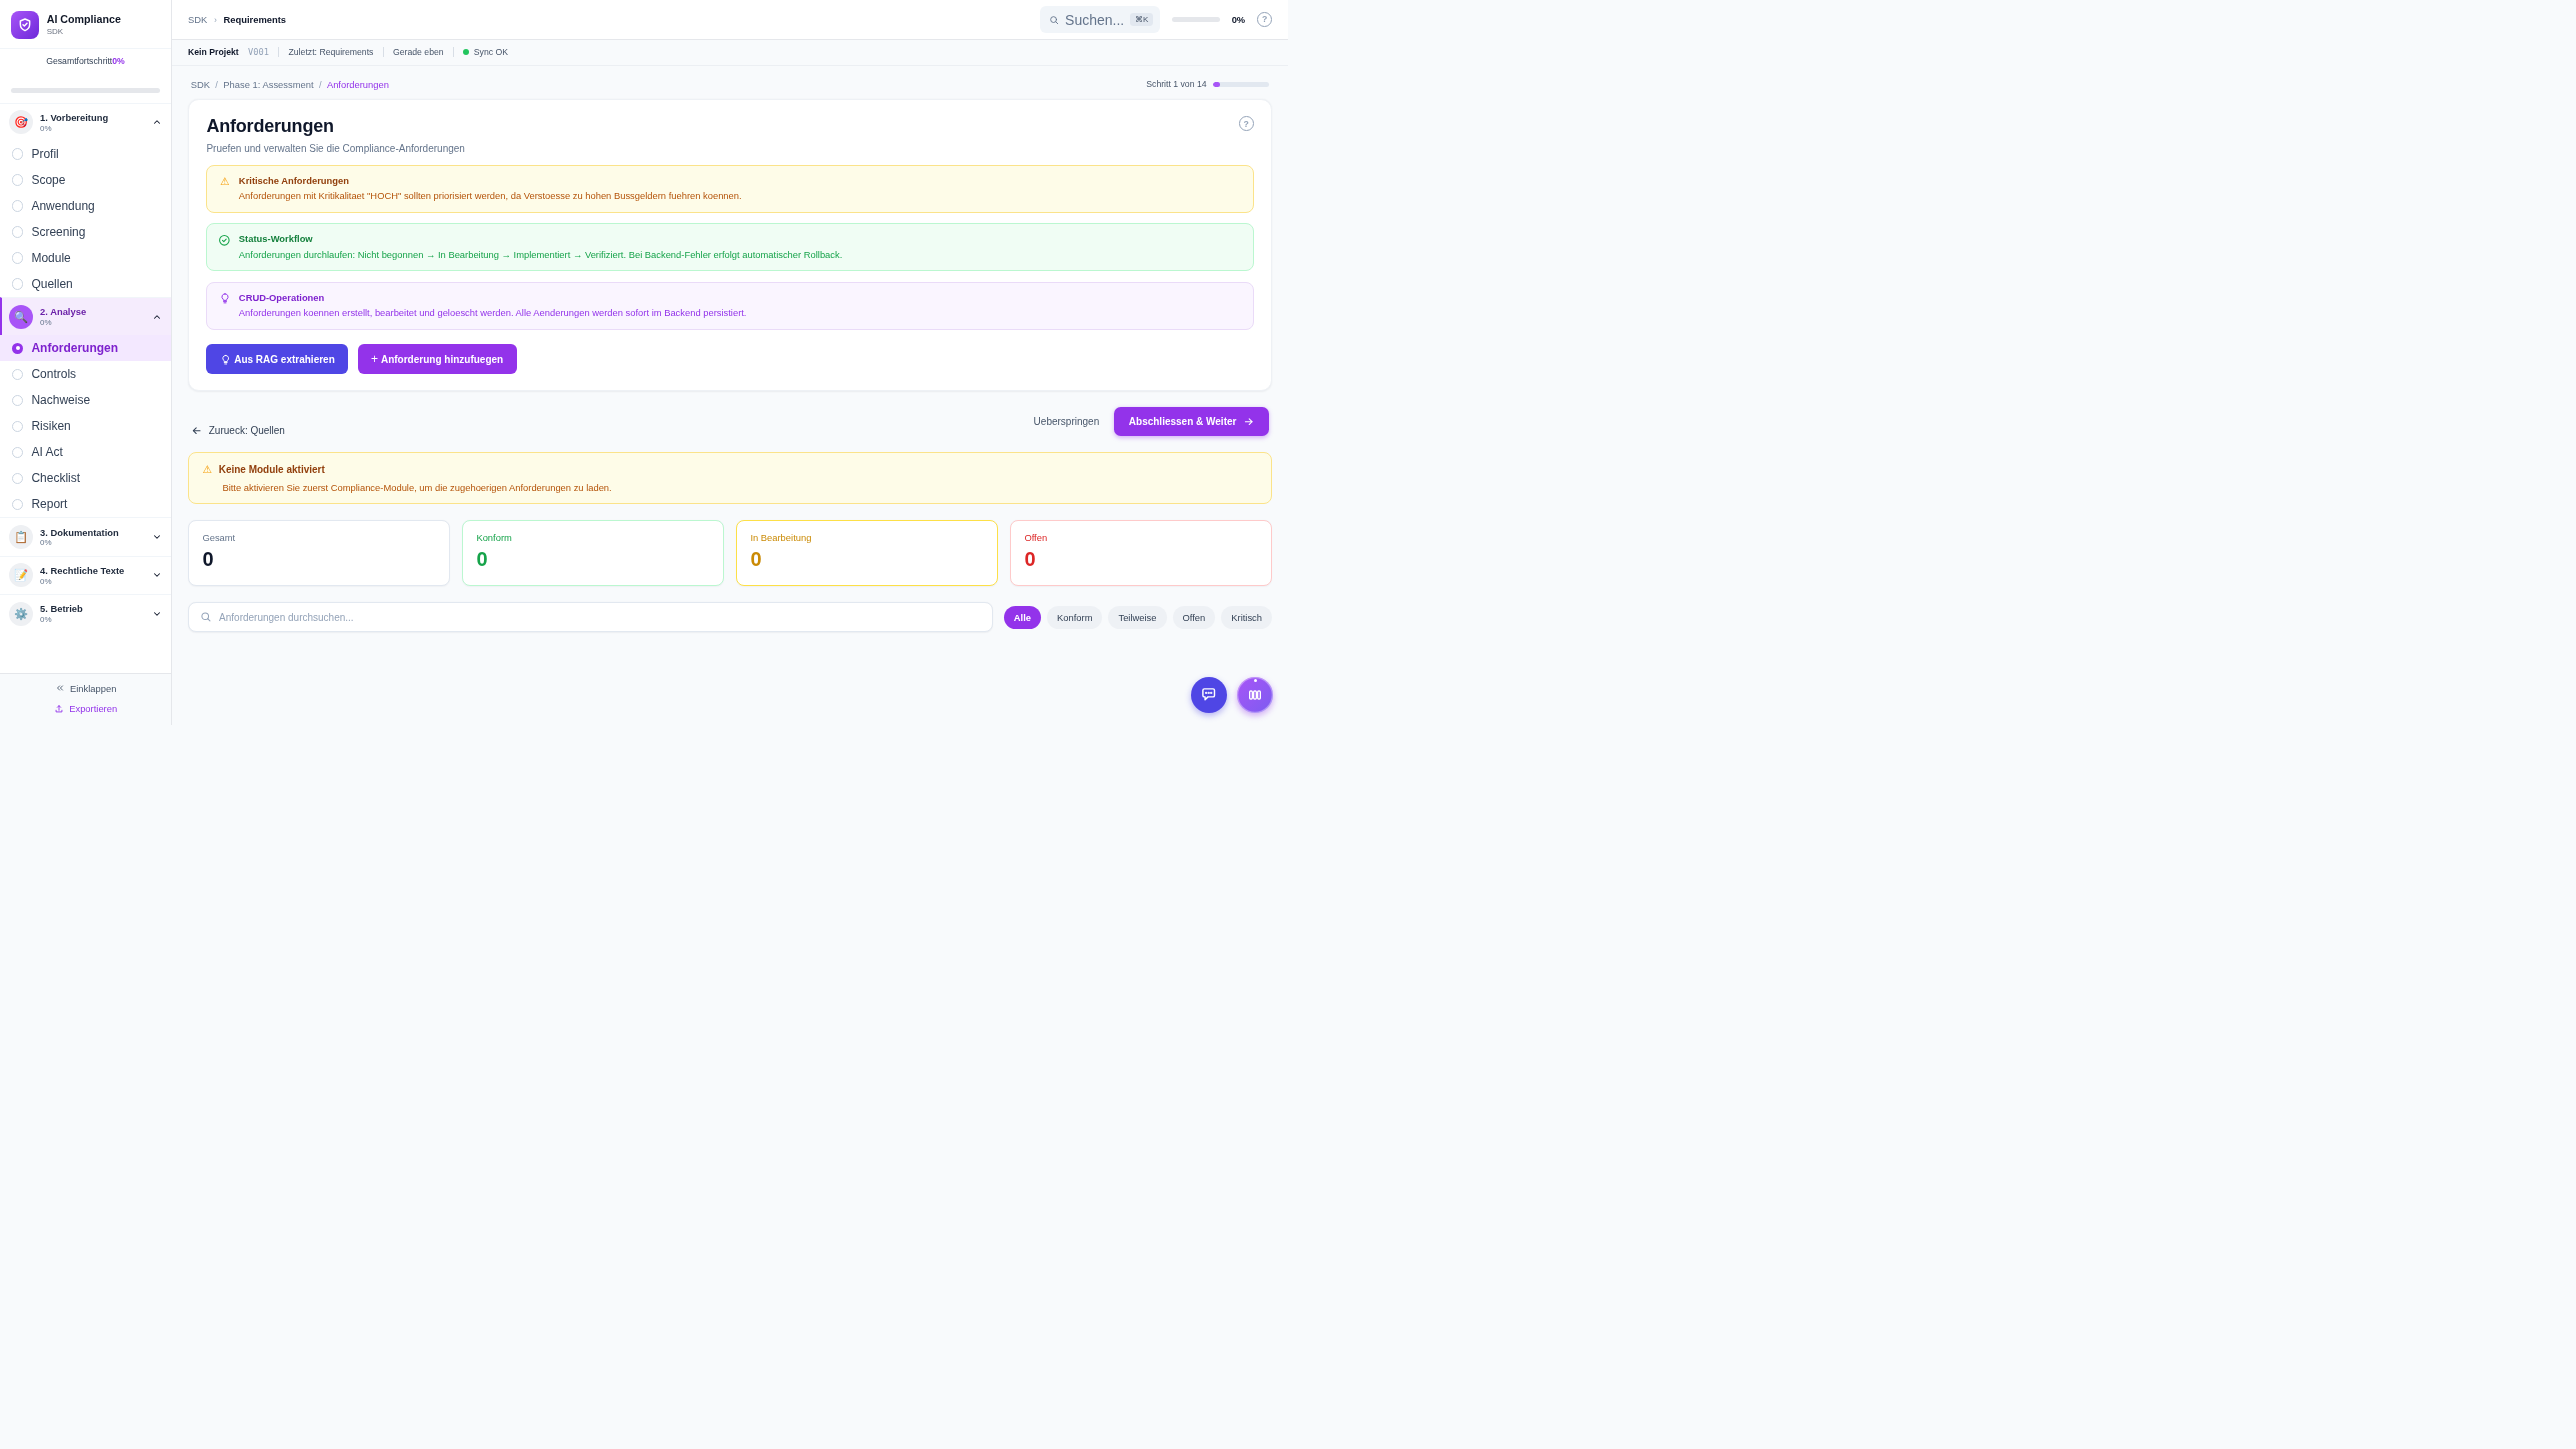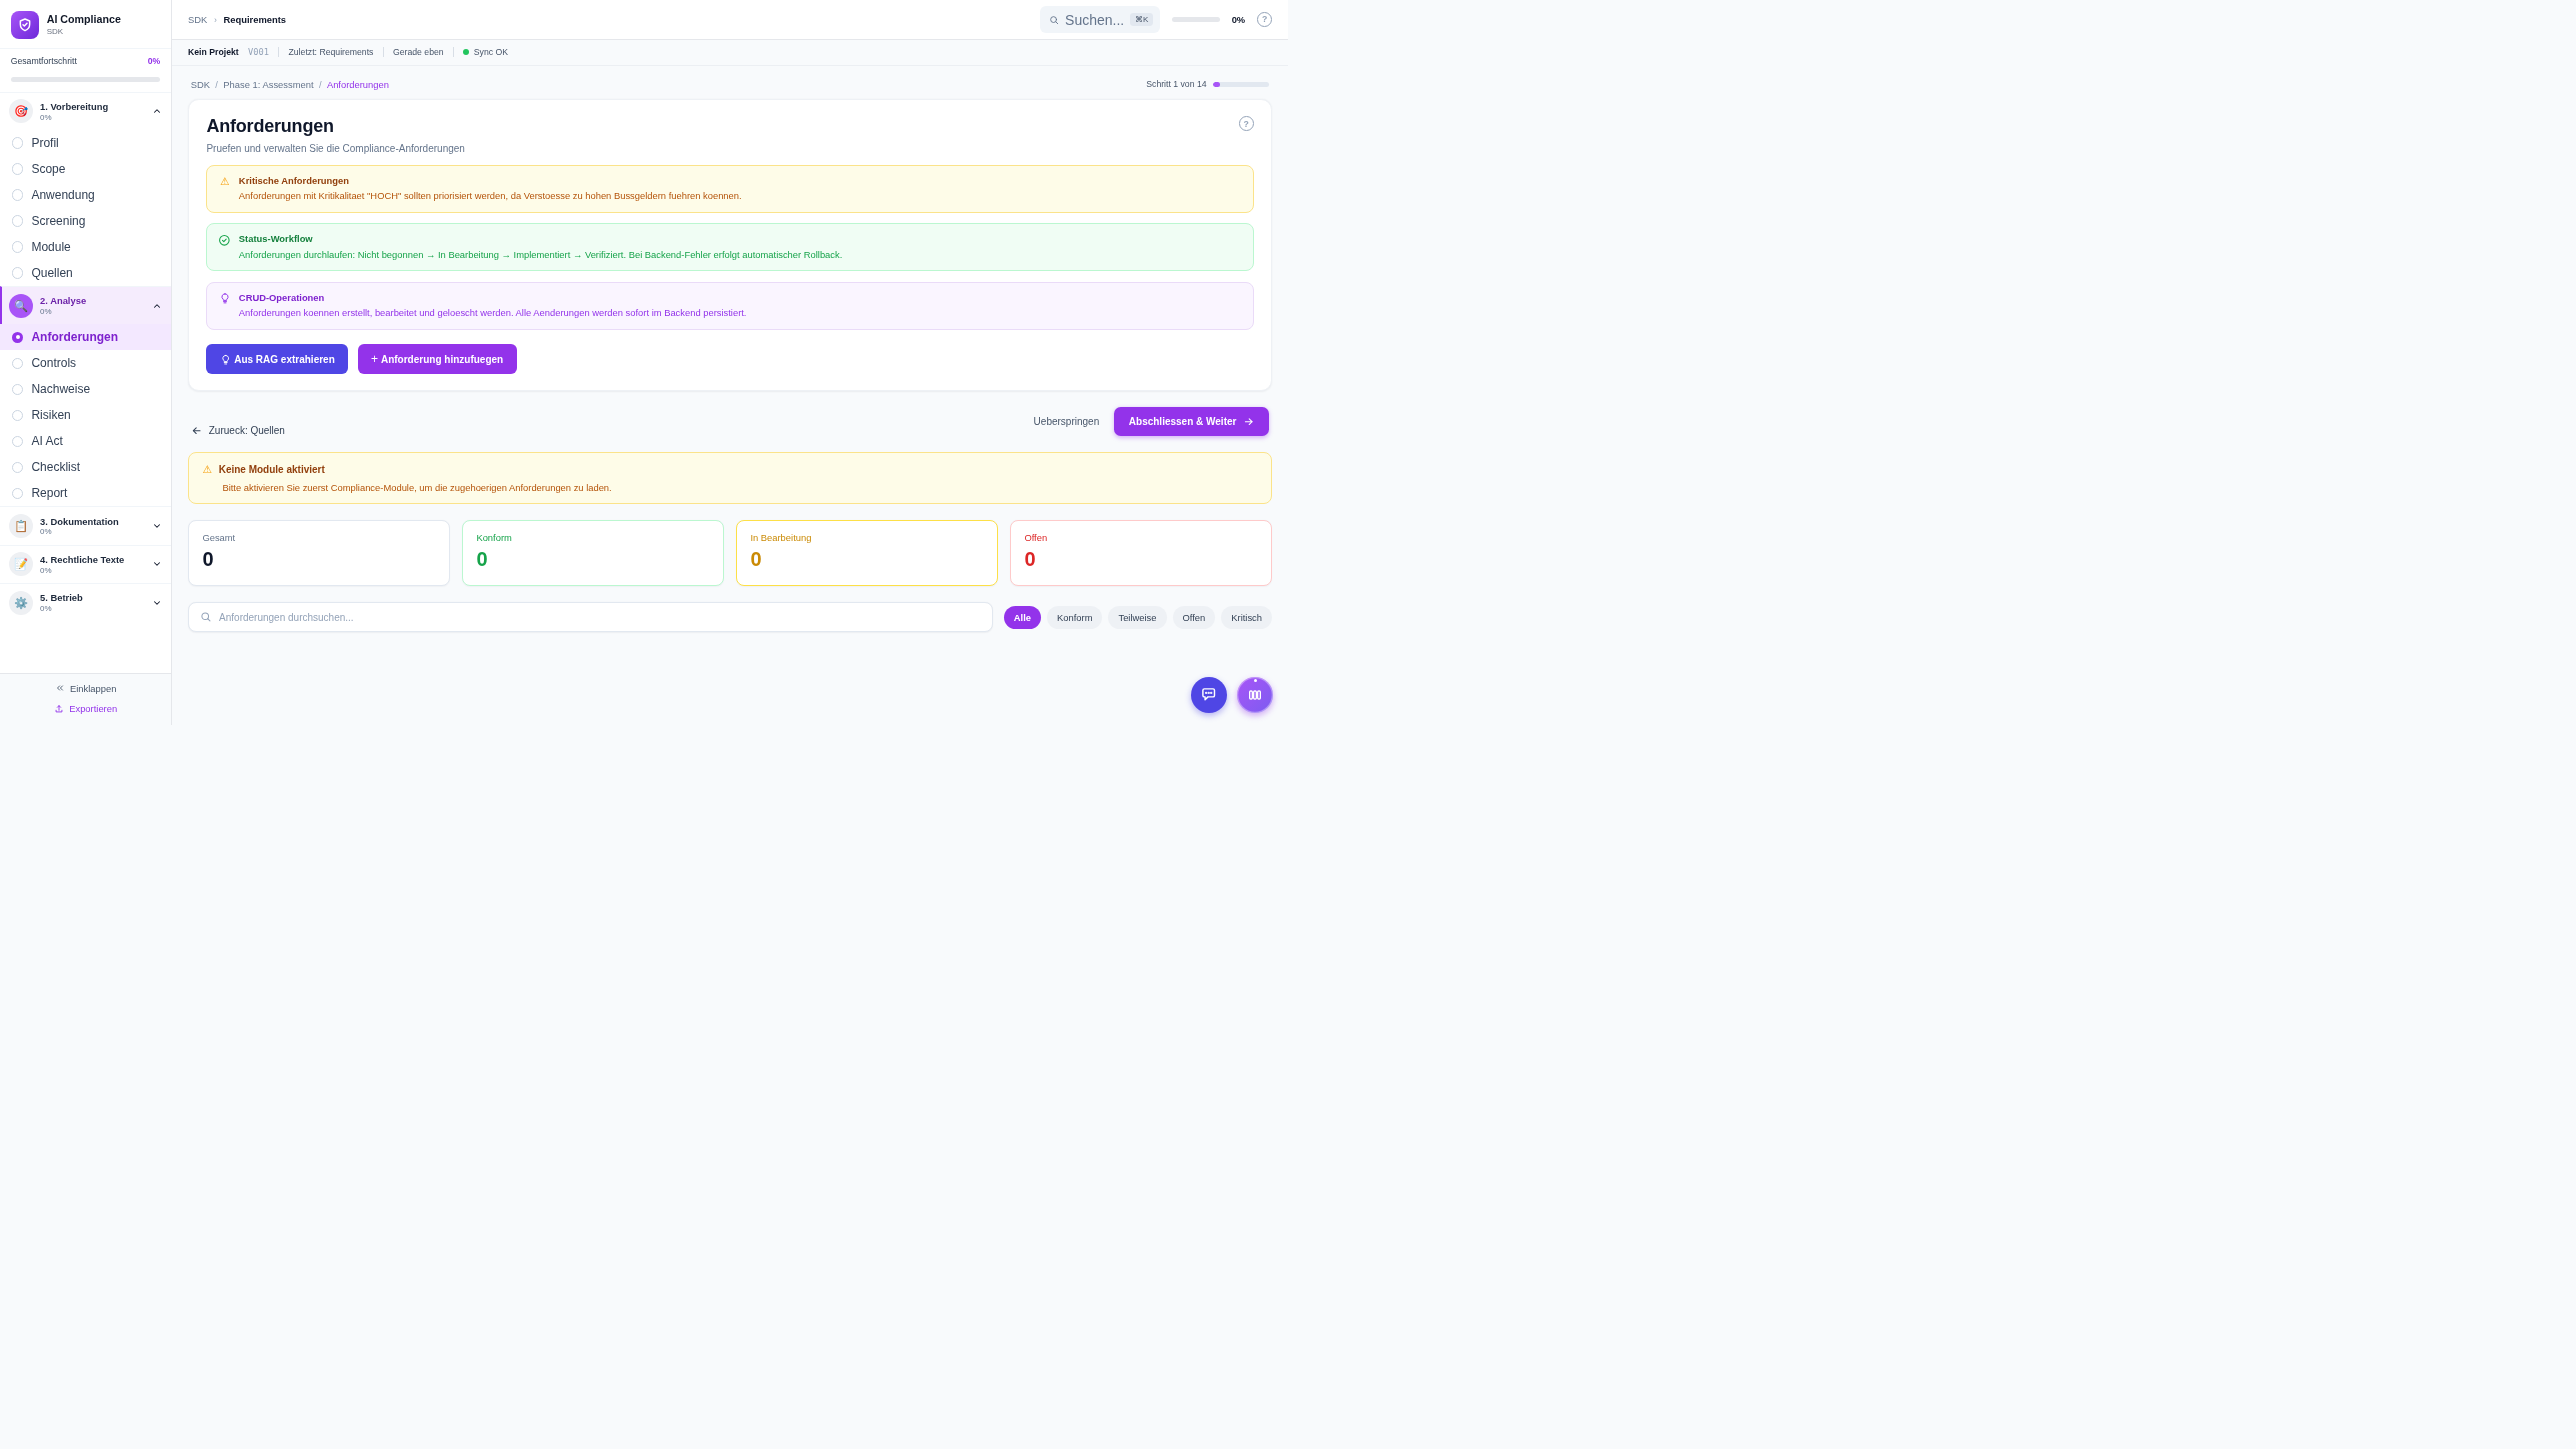--- a/index.html
+++ b/index.html
@@ -7,21 +7,21 @@
   body { font-family:"Liberation Sans", sans-serif; background:#f8fafc; color:#0f172a; }
   .frame { display:flex; width:1288px; height:725px; }
 
   
   .sidebar { width:172px; background:#ffffff; border-right:0.7px solid #e5e7eb; display:flex; flex-direction:column; flex-shrink:0; }
   .sb-header { display:flex; align-items:center; gap:8px; padding:10.7px 10.7px 9.4px; }
   .logo { width:28px; height:28px; border-radius:8px; background:linear-gradient(135deg,#a855f7,#6d28d9); display:flex; align-items:center; justify-content:center; flex-shrink:0; }
   .sb-title { font-size:10.7px; font-weight:bold; color:#111827; line-height:1.15; }
   .sb-sub { font-size:8px; color:#6b7280; margin-top:1.3px; }
   .sb-progress { padding:6.7px 10.7px 9.4px; border-top:0.7px solid #f1f5f9; border-bottom:0.7px solid #f1f5f9; }
-  .sb-progress-row { display:flex; justify-content:space-between; align-items:center; margin-bottom:11px; }
+  .sb-progress-row { display:flex; justify-content:center; align-items:center; margin-bottom:22px; }
   .sb-progress-label { font-size:8.7px; color:#334155; }
   .sb-progress-pct { font-size:8.7px; font-weight:bold; color:#9333ea; }
   .track { background:#e5e7eb; border-radius:66px; height:5.4px; width:100%; overflow:hidden; }
   .sb-nav { flex:1; overflow:hidden; }
   .section-head { display:flex; align-items:center; gap:6.7px; padding:6.7px 9.4px; border-top:0.7px solid #f1f5f9; cursor:pointer; }
   .section-head:first-child { border-top:none; }
   .sec-icon { width:24px; height:24px; border-radius:50%; background:#eef0f3; display:flex; align-items:center; justify-content:center; font-size:11.4px; flex-shrink:0; }
   .sec-icon.purple { background:#a855f7; }
   .sec-text { flex:1; min-width:0; }
   .sec-label { font-size:9.4px; font-weight:bold; color:#1e293b; }

